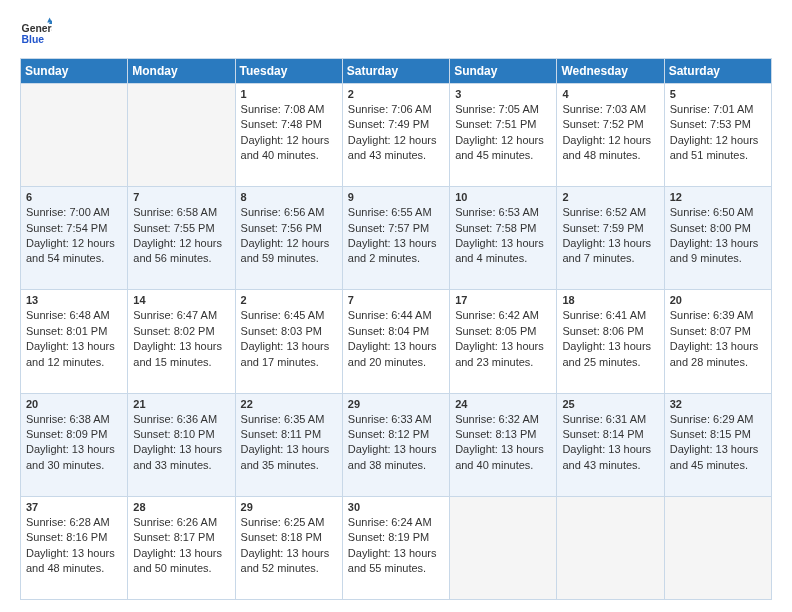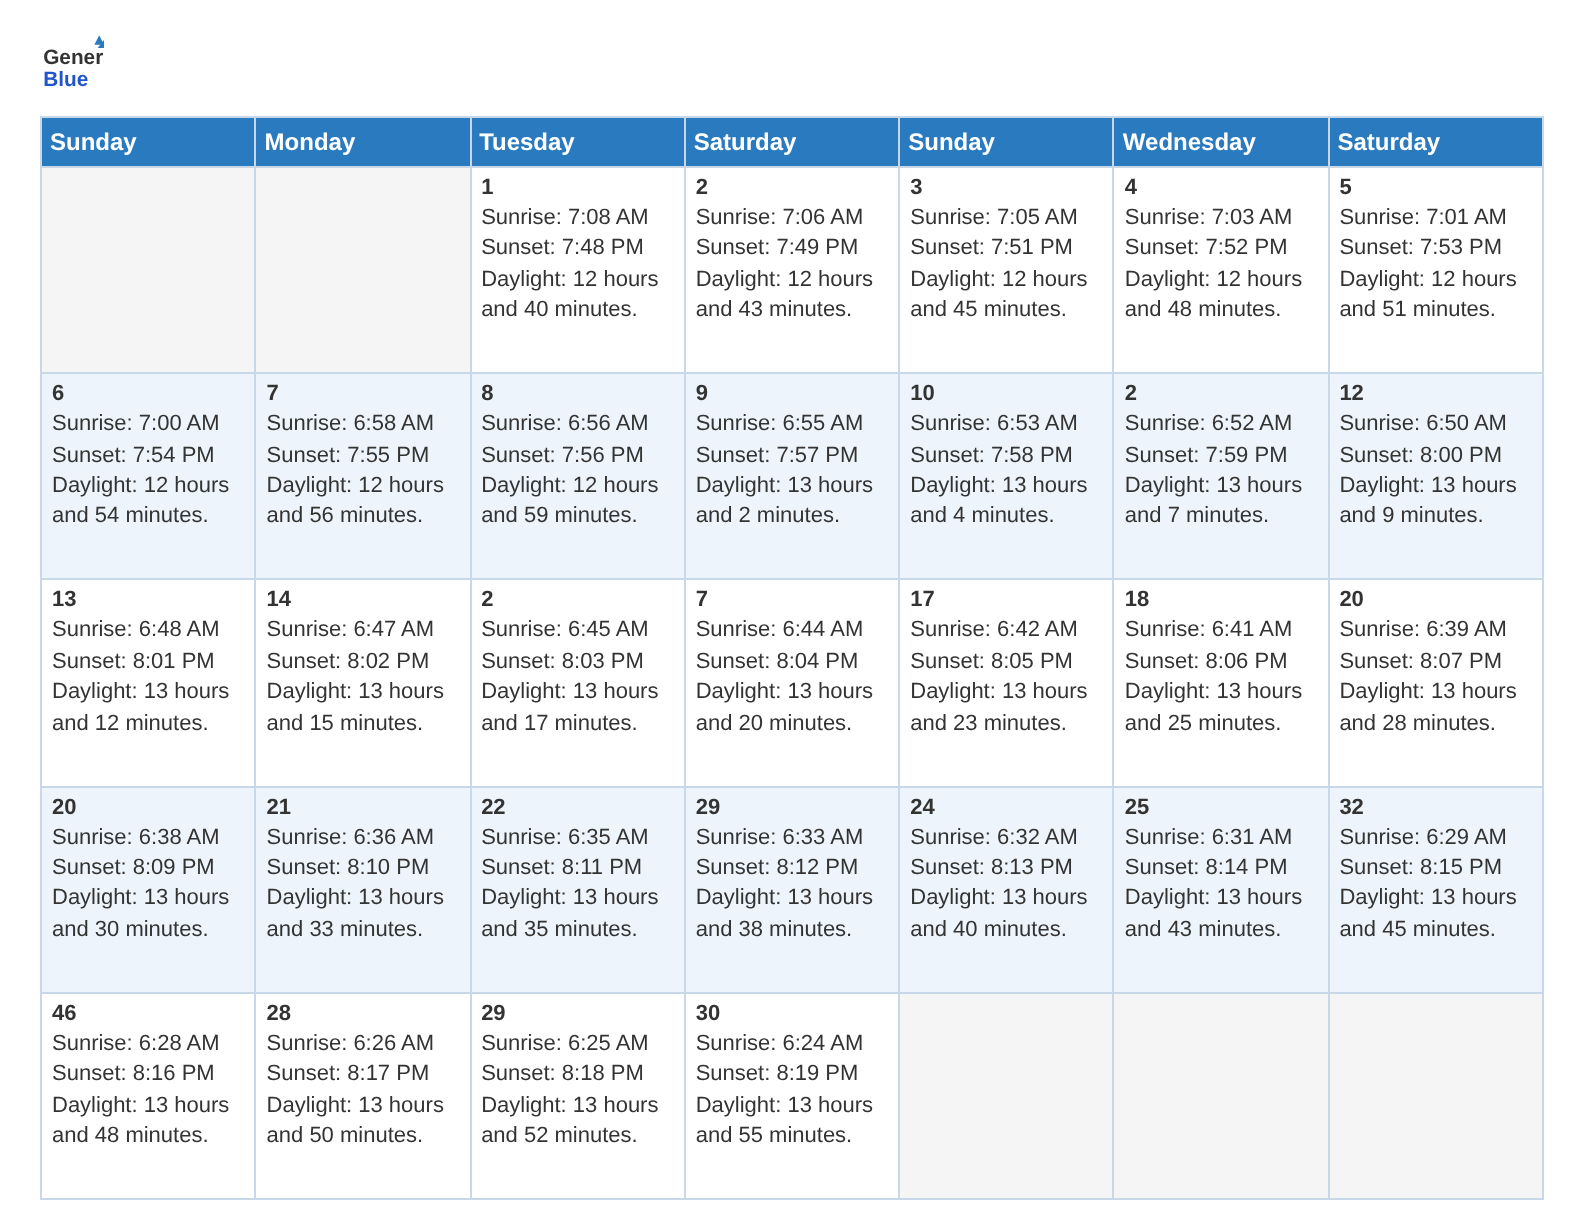--- a/index.html
+++ b/index.html
@@ -227,21 +227,21 @@
             <span class="day-num">25</span>
             <div class="day-info">Sunrise: 6:31 AM<br>Sunset: 8:14 PM<br>Daylight: 13 hours and 43 minutes.</div>
           </td>
           <td>
             <span class="day-num">32</span>
             <div class="day-info">Sunrise: 6:29 AM<br>Sunset: 8:15 PM<br>Daylight: 13 hours and 45 minutes.</div>
           </td>
         </tr>
         <tr>
           <td>
-            <span class="day-num">46</span>
+            <span class="day-num">37</span>
             <div class="day-info">Sunrise: 6:28 AM<br>Sunset: 8:16 PM<br>Daylight: 13 hours and 48 minutes.</div>
           </td>
           <td>
             <span class="day-num">28</span>
             <div class="day-info">Sunrise: 6:26 AM<br>Sunset: 8:17 PM<br>Daylight: 13 hours and 50 minutes.</div>
           </td>
           <td>
             <span class="day-num">29</span>
             <div class="day-info">Sunrise: 6:25 AM<br>Sunset: 8:18 PM<br>Daylight: 13 hours and 52 minutes.</div>
           </td>

